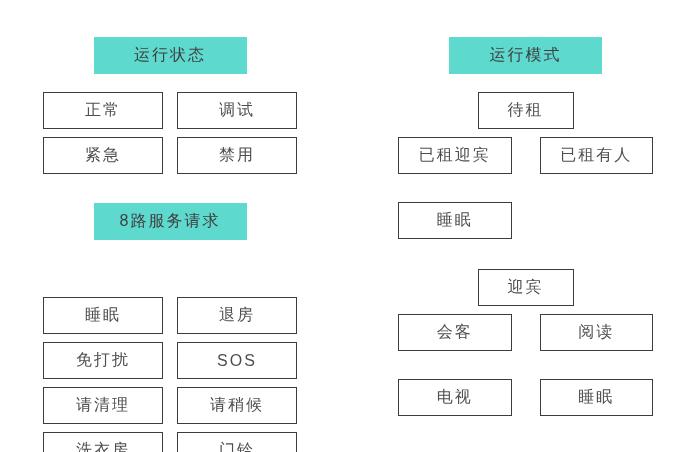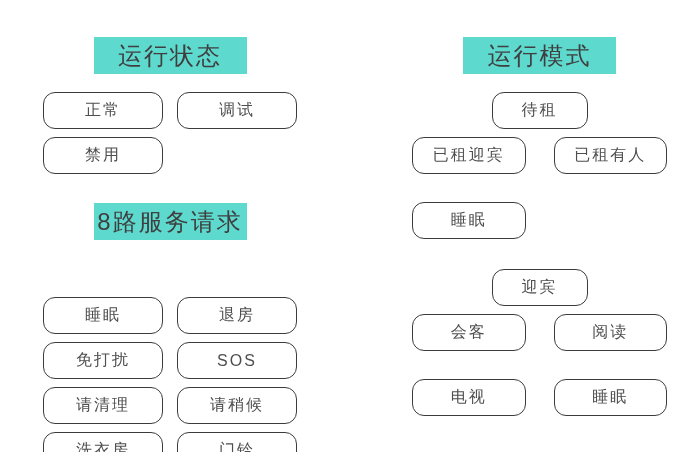--- a/index.html
+++ b/index.html
@@ -14,50 +14,50 @@
     width: 700px; height: 452px;
     background: var(--page-bg, #ffffff);
   }
   .column {
     position: absolute;
     top: 37px;
     display: flex;
     flex-direction: column;
   }
   .col-left  { left: 43px;  width: 254px; }
-  .col-right { left: 412px; width: 255px; }
+  .col-right { left: 398px; width: 255px; }
   .section { display: flex; flex-direction: column; }
   .section-header {
     width: 153px; height: 37px;
     margin: 0 auto;
     background: var(--header-bg, #5DD9CE);
     color: var(--header-text, #3f3f3f);
     display: flex; align-items: center; justify-content: center;
-    font-size: 24px;
+    font-size: 16px;
     letter-spacing: 2px;
     box-sizing: border-box;
   }
   .btn-grid {
     display: grid;
     grid-template-columns: 1fr 1fr;
     column-gap: 14px;
     row-gap: 8px;
   }
   .btn {
     height: 37px;
     box-sizing: border-box;
     background: var(--button-bg, #ffffff);
     border: 1px solid var(--button-border, #3c3c3c);
     color: var(--button-text, #4e4e4e);
     display: flex; align-items: center; justify-content: center;
     font-size: 16px;
     letter-spacing: 2px;
     font-family: inherit;
     padding: 0;
-    border-radius: 12px;
+    border-radius: 0;
     cursor: pointer;
   }
   .btn-featured {
     width: 96px;
     margin: 0 auto;
   }
   .mt8  { margin-top: 8px; gap: 28px; }
   .mt16 { margin-top: 0; }
   .mt17 { margin-top: 17px; }
   .mt18 { margin-top: 18px; }
@@ -69,20 +69,21 @@
 
 <div class="canvas">
 
   <div class="column col-left">
 
     <div class="section">
       <div class="section-header">运行状态</div>
       <div class="btn-grid mt18">
         <button class="btn">正常</button>
         <button class="btn">调试</button>
+        <button class="btn">紧急</button>
         <button class="btn">禁用</button>
       </div>
     </div>
 
     <div class="section mt29">
       <div class="section-header">8路服务请求</div>
       <div class="btn-grid mt17">
         <button class="btn">睡眠</button>
         <button class="btn">退房</button>
         <button class="btn">免打扰</button>

